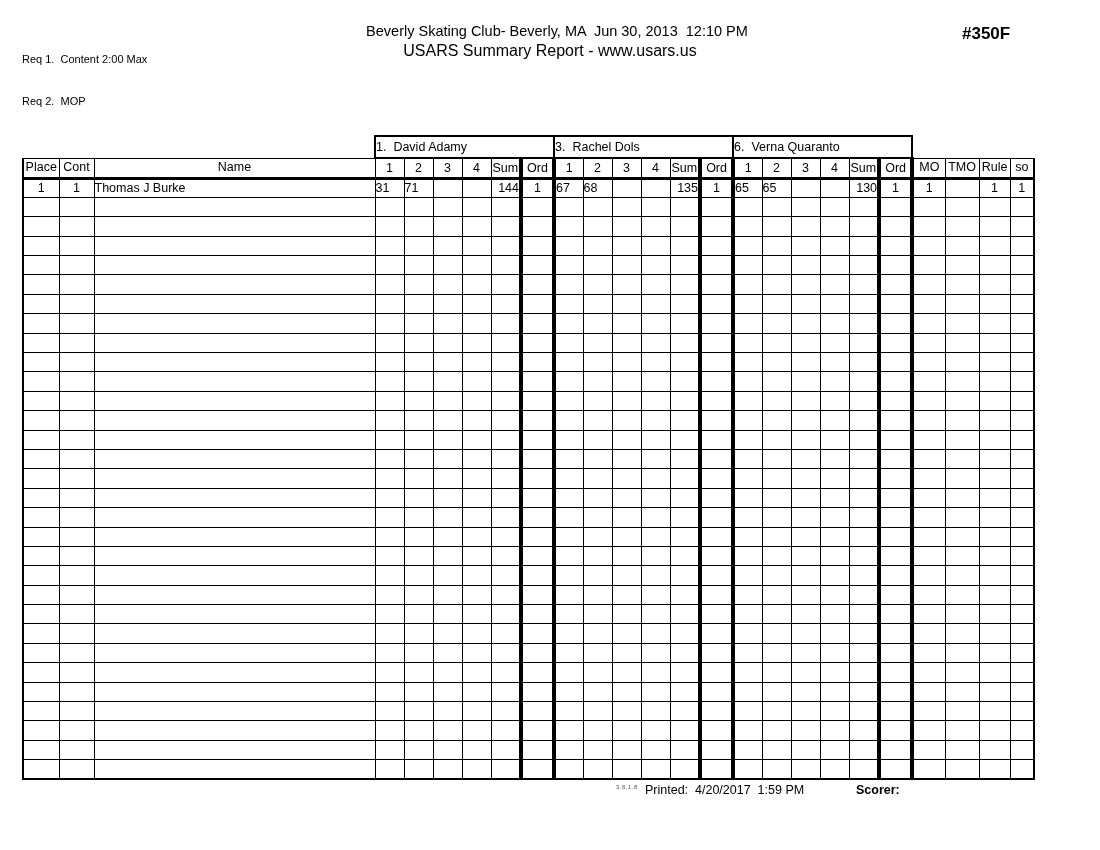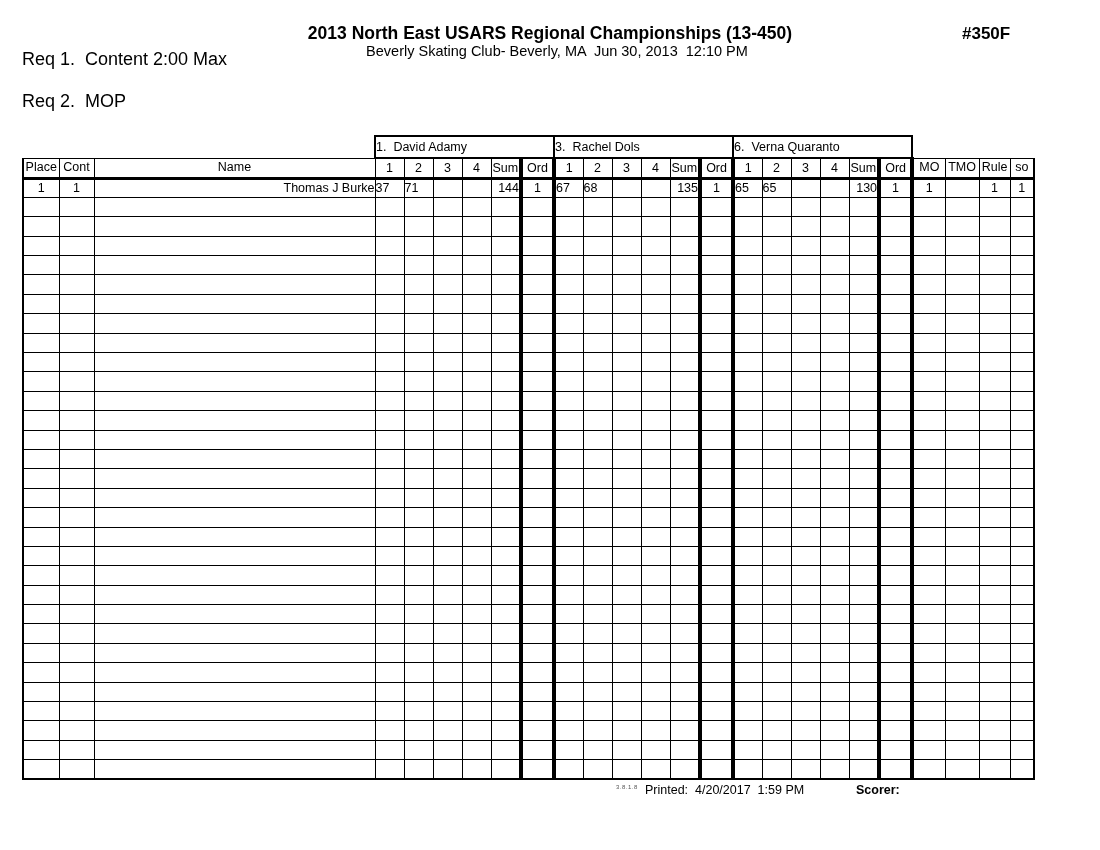--- a/index.html
+++ b/index.html
@@ -3,21 +3,21 @@
 <meta charset="utf-8">
 <style>
   * { margin:0; padding:0; box-sizing:border-box; }
   html,body { background:#fff; }
   .page {
     position:relative; width:1100px; height:850px; background:#ffffff;
     font-family:"Liberation Sans", sans-serif; color:#000;
     overflow:hidden;
   }
   
-  .req-block { position:absolute; left:22px; top:24px; font-size:18px; line-height:14px; white-space:pre; }
+  .req-block { position:absolute; left:22px; top:24px; font-size:11px; line-height:14px; white-space:pre; }
   .header-center { position:absolute; left:0; right:0; top:23px; text-align:center; }
   .h-title   { font-size:17.5px; font-weight:bold; line-height:20px; white-space:pre; }
   .h-sub     { font-size:14.5px; line-height:17px; white-space:pre;margin-left:14px; }
   .h-event   { font-size:19px; font-weight:bold; letter-spacing:1.6px; line-height:23px; margin-top:2px; white-space:pre; }
   .h-report  { font-size:16px; line-height:20px; margin-top:1px; white-space:pre; }
   .event-num { position:absolute; left:962px; top:24px; font-size:17px; font-weight:bold; }
   
   table.report { position:absolute; left:22px; top:135px; border-collapse:collapse; table-layout:fixed; width:1012px;padding-left:37px; }
   table.report td, table.report th { overflow:hidden; font-size:12.5px; font-weight:normal; padding:0; line-height:1; }
   
@@ -29,21 +29,21 @@
   tr.colhead-row th { border:1.5px solid #000; border-bottom:3px solid #000; text-align:center; }
   th.h-name { text-align:left; padding-left:6px; }
   
   tr.data-row { height:19.4px; }
   tr.data-row td { border:1.5px solid #000; }
   td.ctr { text-align:center; }
   td.lft { text-align:left; padding-left:3px; }
   td.rgt { text-align:right; padding-right:2px; }
   td.bold, th.bold { font-weight:bold; }
   .fs13 { font-size:13px; }
-  td.name-cell { text-align:right; padding-left:6px; font-weight:bold; font-size:13px; }
+  td.name-cell { text-align:left; padding-left:6px; font-weight:bold; font-size:13px; }
   .ordL { border-left:4.5px solid #000 !important; }
   .ordR { border-right:4.5px solid #000 !important; }
   
   .edgeL { border-left:2px solid #000 !important; }
   .edgeR { border-right:2px solid #000 !important; }
   tr.last td { border-bottom:2px solid #000 !important; }
   
   .footer { position:absolute; top:783px; left:0; width:1100px; height:16px; font-size:12.5px;padding-left:8px; }
   .f-version { position:absolute; left:616px; top:1px; font-size:6px; color:#555; letter-spacing:0.5px; }
   .f-printed { position:absolute; left:645px; top:0; white-space:pre; }
@@ -53,22 +53,22 @@
 <body>
 
 <div class="page">
 
   <div class="req-block">
     <div>Req 1.  Content 2:00 Max</div>
     <div>Req 2.  MOP</div>
   </div>
 
   <div class="header-center">
-    <div class="h-title">2013 North East USARS Regional Championships (13-450)</div>
     <div class="h-sub">Beverly Skating Club- Beverly, MA  Jun 30, 2013  12:10 PM</div>
+    <div class="h-report">USARS Summary Report - www.usars.us</div>
   </div>
 
   <div class="event-num">#350F</div>
 
   <table class="report">
     <colgroup id="cols">
         <col style="width:36px">
         <col style="width:35px">
         <col style="width:281px">
         <col style="width:29px">
@@ -128,21 +128,21 @@
           <th class="">TMO</th>
           <th class="">Rule</th>
           <th class="edgeR">so</th>
         </tr>
       </thead>
     <tbody id="tbody">
         <tr class="data-row">
           <td class="ctr bold fs13 edgeL">1</td>
           <td class="ctr bold fs13">1</td>
           <td class="name-cell">Thomas J Burke</td>
-          <td class="lft">37</td>
+          <td class="lft">31</td>
           <td class="lft">71</td>
           <td class="lft"></td>
           <td class="lft"></td>
           <td class="rgt">144</td>
           <td class="ctr bold ordL ordR">1</td>
           <td class="lft">67</td>
           <td class="lft">68</td>
           <td class="lft"></td>
           <td class="lft"></td>
           <td class="rgt">135</td>

